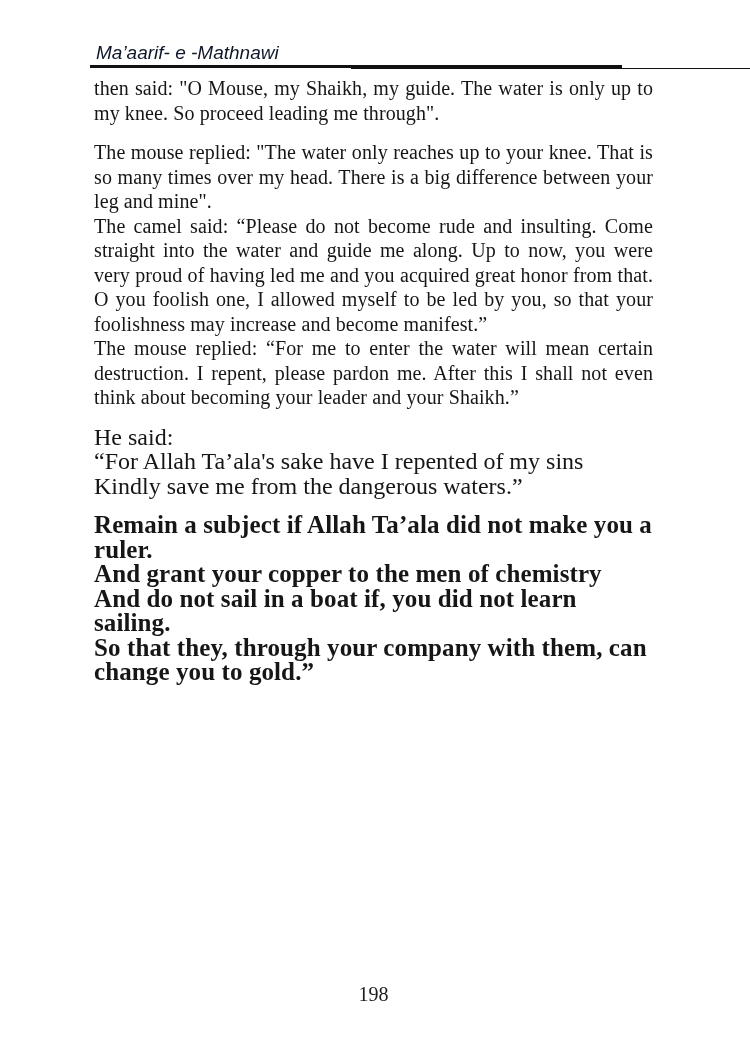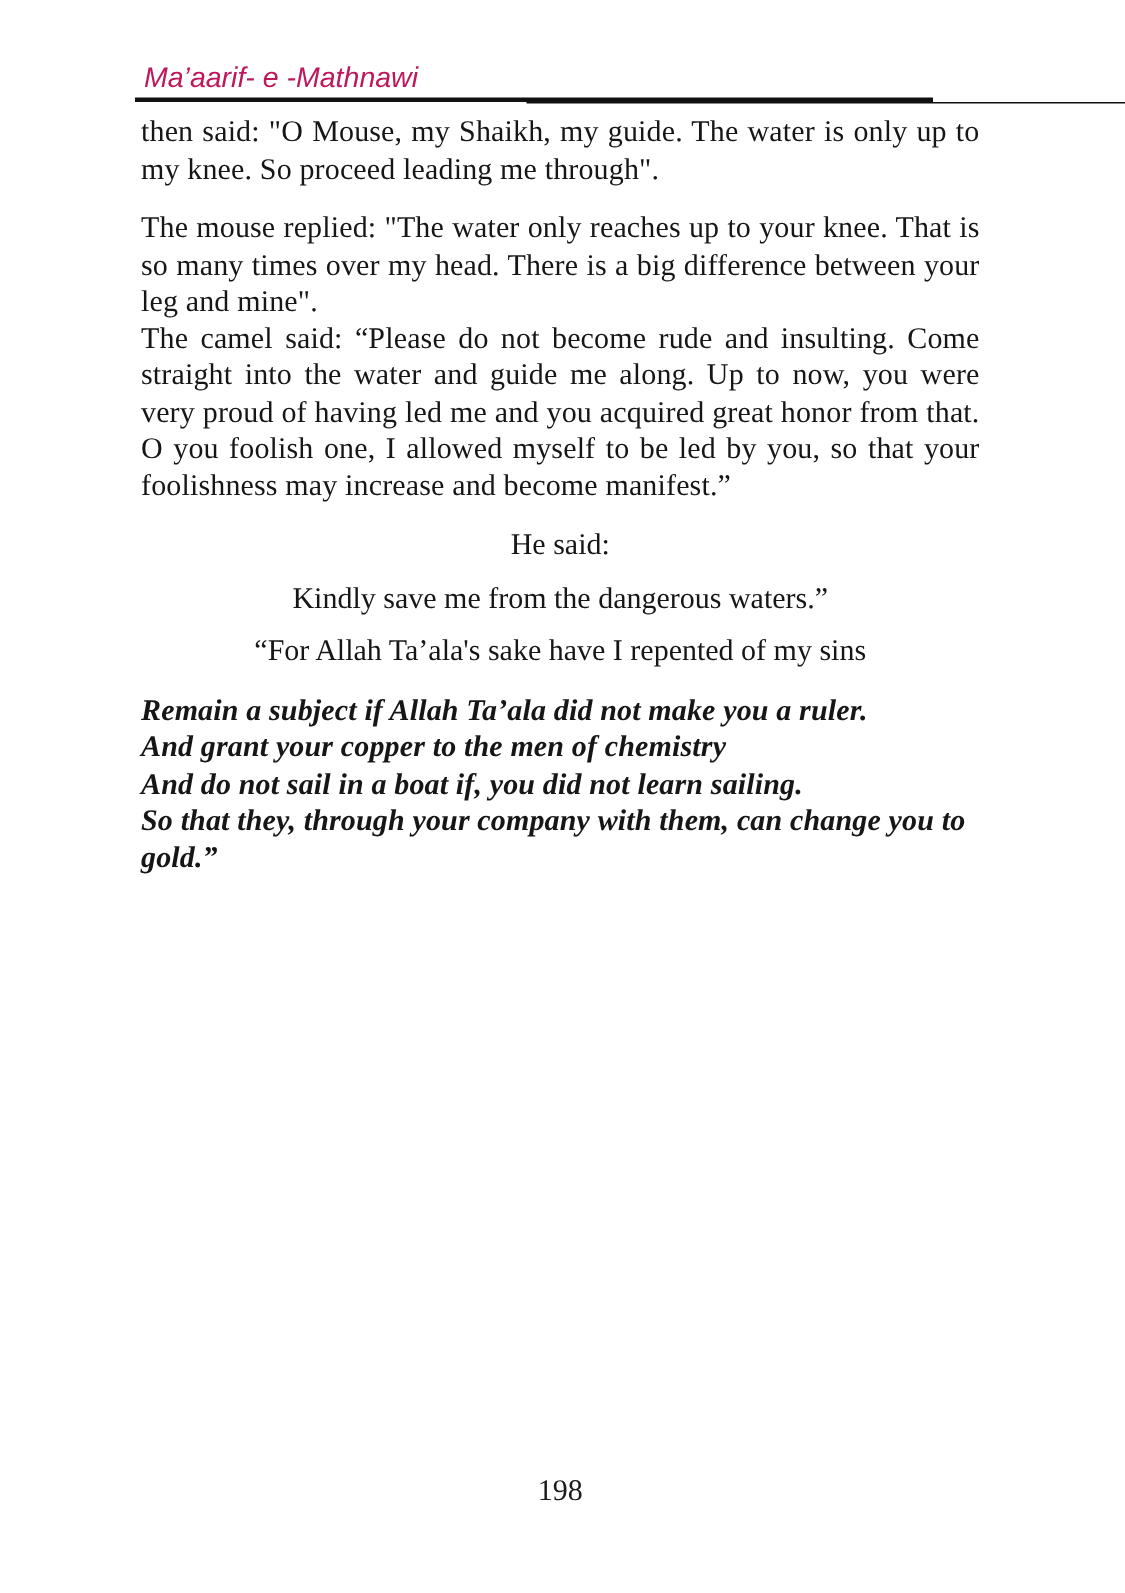--- a/index.html
+++ b/index.html
@@ -15,21 +15,21 @@
     overflow: hidden;
     font-family: "Liberation Serif", serif;
     color: #161616;
     box-sizing: border-box;
     padding: 42px 97px 0 94px;
   }
   .running-head {
     font-family: "Liberation Sans", sans-serif;
     font-style: italic;
     font-size: 19px;
-    color: #be185d;
+    color: #0f172a;
     display: block;
     padding-left: 2px;
   }
   .head-rule {
     width: 532px;
     height: 3px;
     background: #111111;
     margin-top: 1px;
     margin-left: -4px;
     box-shadow: 260px 2px 0 -1px #111111;
@@ -40,32 +40,31 @@
     width: 559px;
   }
   .para {
     margin: 0;
     font-size: 20px;
     line-height: 24.5px;
     text-align: justify;
     letter-spacing: 0.1px;
   }
   .line {
-    margin: 11px;
-    font-size: 20px;
+    margin: 0;
+    font-size: 24px;
     line-height: 24.5px;
-    text-align: center;
+    text-align: left;
   }
   .gap { margin-top: 15px; }
   .verse-line {
     margin: 0;
-    font-size: 20px;
+    font-size: 25px;
     line-height: 24.5px;
     font-weight: bold;
-    font-style: italic;
     text-align: left;
     letter-spacing: 0.1px;
   }
   footer {
     position: absolute;
     top: 983px;
     left: 94px;
     width: 559px;
     text-align: center;
   }
@@ -86,26 +85,27 @@
   </header>
 
   <main>
 
     <p class="para">then said: "O Mouse, my Shaikh, my guide. The water is only up to my knee. So proceed leading me through".</p>
 
     <p class="para gap">The mouse replied: "The water only reaches up to your knee. That is so many times over my head. There is a big difference between your leg and mine".</p>
 
     <p class="para">The camel said: “Please do not become rude and insulting. Come straight into the water and guide me along. Up to now, you were very proud of having led me and you acquired great honor from that. O you foolish one, I allowed myself to be led by you, so that your foolishness may increase and become manifest.”</p>
 
+    <p class="para">The mouse replied: “For me to enter the water will mean certain destruction. I repent, please pardon me. After this I shall not even think about becoming your leader and your Shaikh.”</p>
 
     <p class="line gap">He said:</p>
 
+    <p class="line">“For Allah Ta’ala's sake have I repented of my sins</p>
+
     <p class="line">Kindly save me from the dangerous waters.”</p>
-
-    <p class="line">“For Allah Ta’ala's sake have I repented of my sins</p>
 
 
     <div class="gap">
       <p class="verse-line">Remain a subject if Allah Ta’ala did not make you a ruler.</p>
       <p class="verse-line">And grant your copper to the men of chemistry</p>
       <p class="verse-line">And do not sail in a boat if, you did not learn sailing.</p>
       <p class="verse-line">So that they, through your company with them, can change you to gold.”</p>
     </div>
 
 

